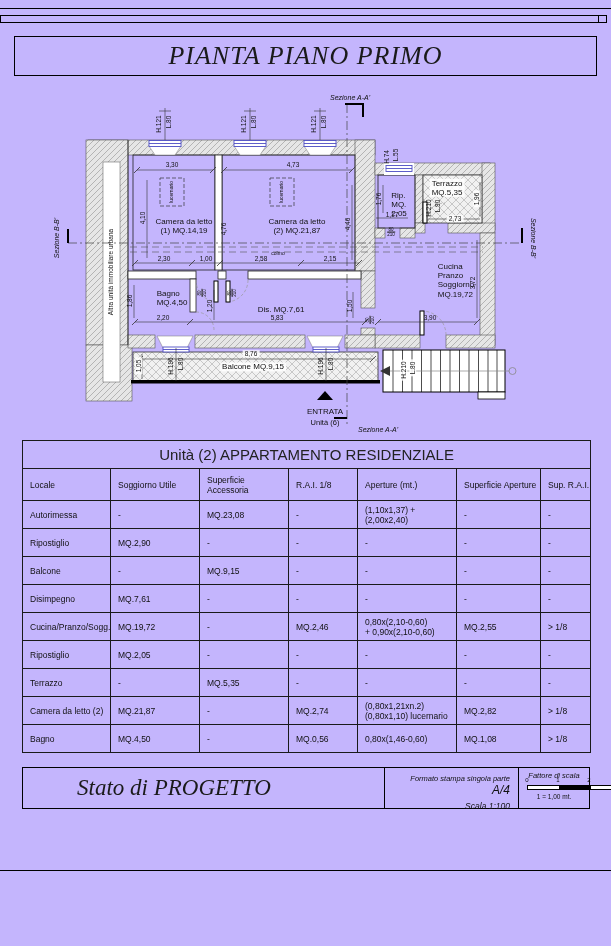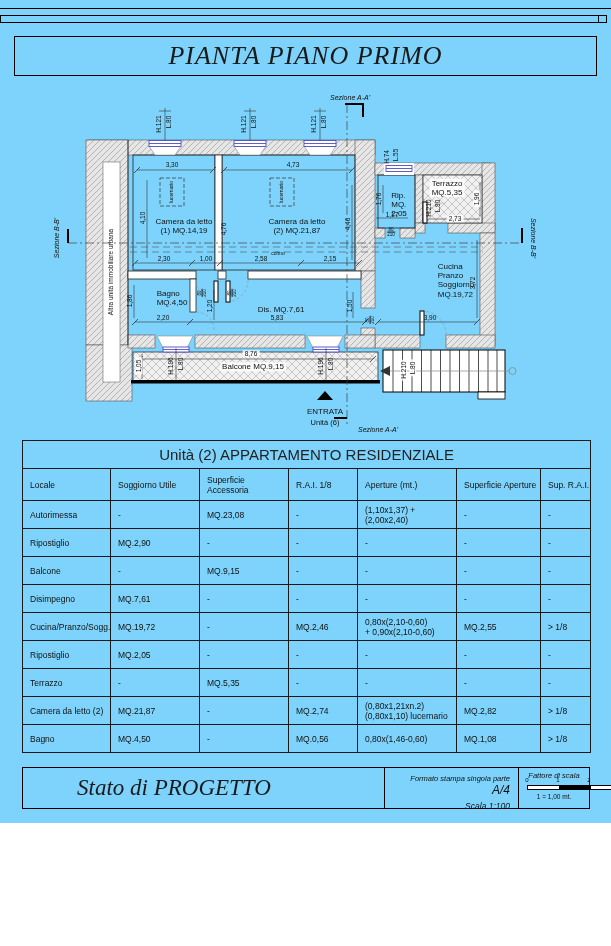--- a/index.html
+++ b/index.html
@@ -1,16 +1,16 @@
 <!DOCTYPE html>
 <html><head>
 <meta charset="utf-8">
 <style>
   html,body{margin:0;padding:0;background:#fff;}
-  .sheet{position:relative;width:611px;height:823px;background:#7dd3fc;font-family:"Liberation Sans",sans-serif;color:#111;overflow:hidden;}
+  .sheet{position:relative;width:611px;height:946px;background:#c4b5fd;font-family:"Liberation Sans",sans-serif;color:#111;overflow:hidden;}
   
   .top-line{position:absolute;left:0;top:8px;width:611px;border-top:1.6px solid #000;}
   .top-strip{position:absolute;left:0;top:15px;width:607px;height:8px;border:1.2px solid #000;box-sizing:border-box;}
   .top-strip-div{position:absolute;left:598px;top:15px;height:8px;border-left:1.2px solid #000;}
   
   .title-box{position:absolute;left:14px;top:36px;width:583px;height:40px;border:1.6px solid #000;box-sizing:border-box;display:flex;align-items:center;justify-content:center;}
   .title-box span{font-family:"Liberation Serif",serif;font-style:italic;font-size:26px;letter-spacing:1px;color:#1a1a1a;}
   .bottom-box{position:absolute;left:14px;top:888px;width:578px;height:48px;border:1.4px solid #000;box-sizing:border-box;display:flex;align-items:center;justify-content:center;}
   .bottom-box span{font-family:"Liberation Serif",serif;font-style:italic;font-size:24px;letter-spacing:1px;border-top:1.2px solid #000;border-bottom:1.2px solid #000;padding:1px 16px 2px 16px;}
   .sep-line{position:absolute;left:0;top:870px;width:611px;border-top:1.6px solid #000;}

